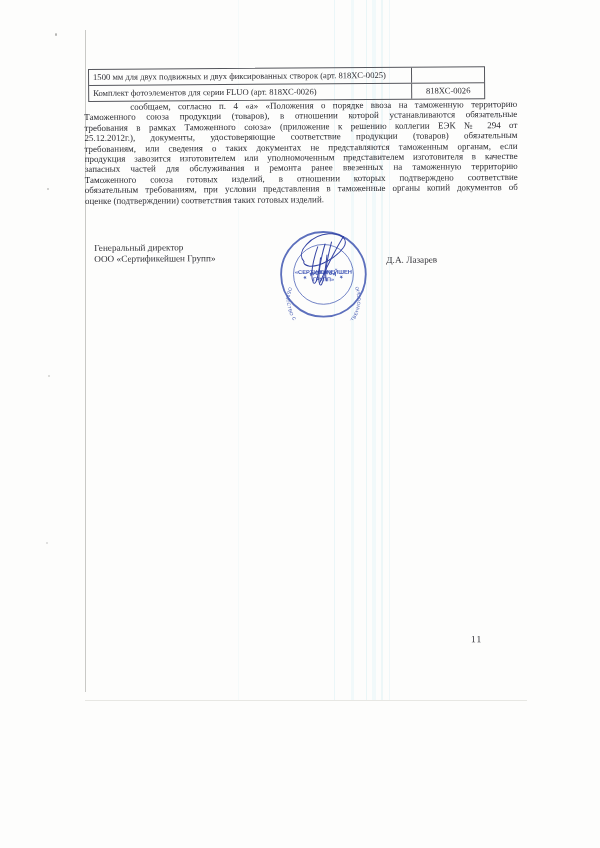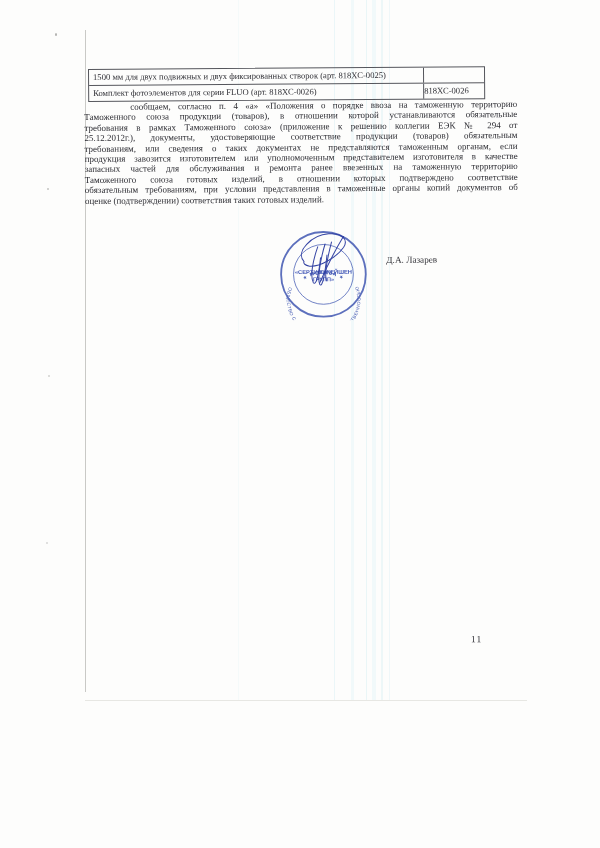--- a/index.html
+++ b/index.html
@@ -38,21 +38,21 @@
   
   .content{
     position:absolute;left:0;top:0;width:600px;height:848px;
     transform:rotate(-0.4deg);transform-origin:88px 70px;
   }
   
   .tbl{position:absolute;left:88px;top:69px;width:395px;border:1px solid var(--ink-border);font-size:8.6px;}
   .tbl-row{display:flex;height:15px;line-height:15px;}
   .tbl-row + .tbl-row{border-top:1px solid var(--ink-border);}
   .cell-desc{flex:1;border-right:1px solid var(--ink-border);padding:0 4px;white-space:nowrap;overflow:hidden;}
-  .cell-code{width:60px;}
+  .cell-code{width:72px;text-align:center;}
   
   .para{position:absolute;left:84px;top:102px;width:433px;font-size:9px;}
   .para-line{line-height:10.4px;text-align:justify;text-align-last:justify;white-space:normal;}
   .para-line.first{text-indent:46px;}
   .para-line.last{text-align-last:left;}
   
   .sig-title{position:absolute;left:93px;top:243px;font-size:9.2px;line-height:11px;}
   .signer-name{position:absolute;left:385px;top:257px;font-size:9.2px;}
   
   .stamp{position:absolute;left:276px;top:230px;width:92px;height:92px;}
@@ -102,20 +102,24 @@
     <div class="para-line">требования в рамках Таможенного союза» (приложение к решению коллегии ЕЭК № 294 от</div>
     <div class="para-line">25.12.2012г.), документы, удостоверяющие соответствие продукции (товаров) обязательным</div>
     <div class="para-line">требованиям, или сведения о таких документах не представляются таможенным органам, если</div>
     <div class="para-line">продукция завозится изготовителем или уполномоченным представителем изготовителя в качестве</div>
     <div class="para-line">запасных частей для обслуживания и ремонта ранее ввезенных на таможенную территорию</div>
     <div class="para-line">Таможенного союза готовых изделий, в отношении которых подтверждено соответствие</div>
     <div class="para-line">обязательным требованиям, при условии представления в таможенные органы копий документов об</div>
     <div class="para-line last">оценке (подтверждении) соответствия таких готовых изделий.</div>
   </div>
 
+  <div class="sig-title">
+    <div>Генеральный директор</div>
+    <div>ООО «Сертификейшен Групп»</div>
+  </div>
 
   <svg class="stamp" viewBox="0 0 100 100">
     <circle class="ring" cx="50" cy="50" r="46" stroke-width="2" opacity="0.9"></circle>
     <circle class="ring" cx="50" cy="50" r="32.5" stroke-width="1" opacity="0.85"></circle>
     <defs>
       <path id="arcOuter" d="M 12.4,63.7 A 40,40 0 1 0 87.6,63.7"></path>
       <path id="arcBottom" d="M 18,68 A 37,37 0 0 1 82,68"></path>
     </defs>
     <text class="ring-text">
       <textPath href="#arcOuter" startOffset="0" textLength="196" lengthAdjust="spacingAndGlyphs">ОБЩЕСТВО С ОГРАНИЧЕННОЙ ОТВЕТСТВЕННОСТЬЮ ОГРН 1137746</textPath>

